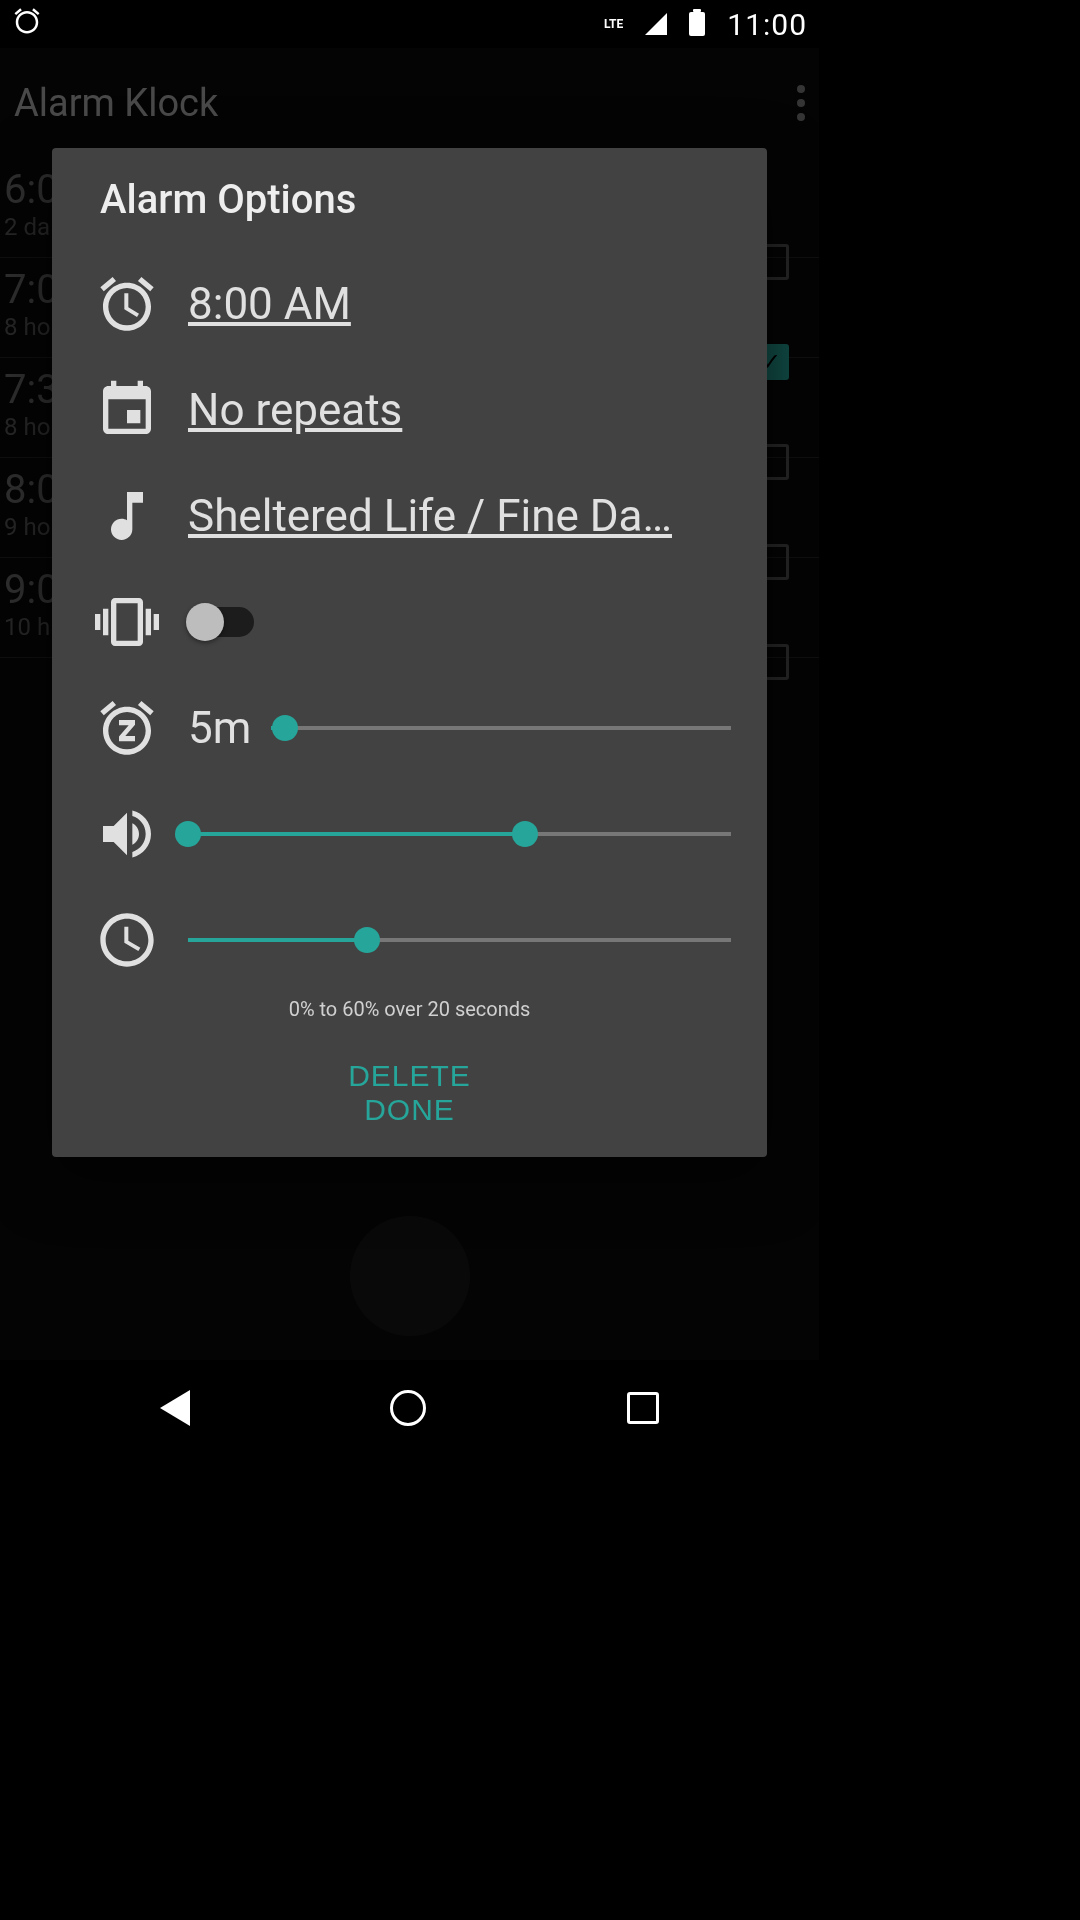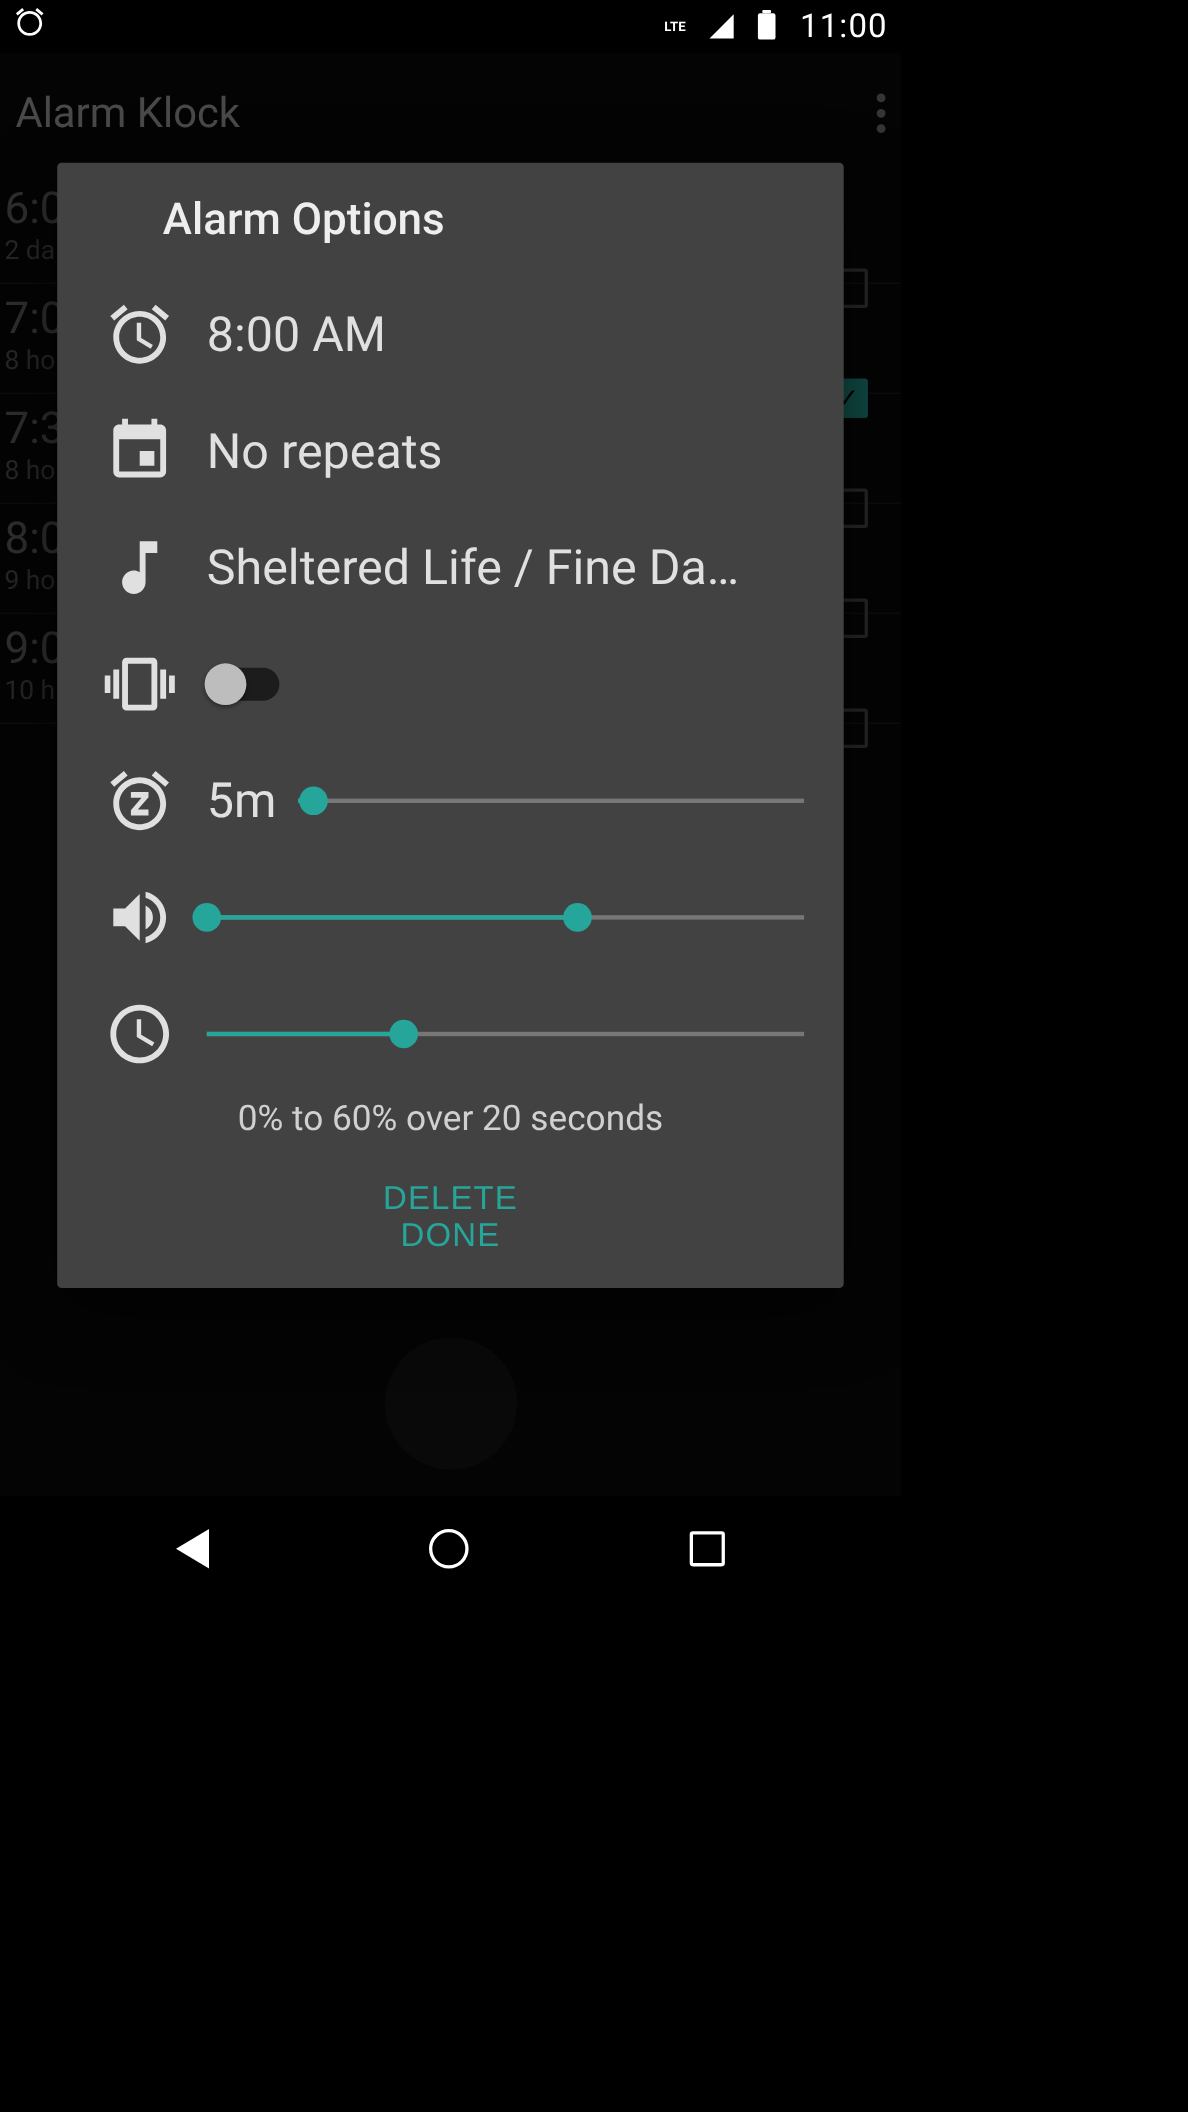--- a/index.html
+++ b/index.html
@@ -36,42 +36,42 @@
     .nav-recent { width: 32px; height: 32px; border: 3px solid #fff; border-radius: 3px; }
     
     
     .fab { position: absolute; bottom: 120px; left: 50%; transform: translateX(-50%); width: 120px; height: 120px; border-radius: 50%; background: #333; opacity: 0.3; }
     
     
     .scrim { position: absolute; top: 48px; left: 0; right: 0; bottom: 96px; background: rgba(0,0,0,0.55); }
     
     
     .dialog { position: absolute; top: 148px; left: 52px; right: 52px; background: #424242; border-radius: 4px; box-shadow: 0 20px 60px rgba(0,0,0,0.6); color: #e0e0e0; padding: 0 0 10px 0; }
-    .dlg-title { font-size: 40px; color: #eee; padding: 28px 48px; font-weight: 500; margin-left: 48px; }
+    .dlg-title { font-size: 40px; color: #eee; padding: 28px 48px; font-weight: 500; }
     .opt-row { display: flex; align-items: center; padding: 14px 36px; min-height: 90px; }
     .opt-icon { width: 78px; height: 78px; display: flex; align-items: center; justify-content: center; flex-shrink: 0; margin-right: 22px; }
     .opt-icon svg { width: 64px; height: 64px; fill: #e0e0e0; }
-    .opt-text { font-size: 44px; color: #e0e0e0; flex: 1; white-space: nowrap; overflow: hidden; text-overflow: ellipsis; }
+    .opt-text { font-size: 44px; color: #e0e0e0; flex: 1; white-space: nowrap; overflow: hidden; text-overflow: ellipsis; text-decoration: underline; }
     
     .label-field { flex: 1; border: none; background: transparent; border-bottom: 2px solid #26a69a; font-size: 44px; color: #e0e0e0; padding: 8px 2px; outline: none; }
     .label-field::placeholder { color: #9e9e9e; }
     
     .switch { width: 66px; height: 30px; background: #1c1c1c; border-radius: 15px; position: relative; }
     .switch::after { content: ''; position: absolute; top: -4px; left: -2px; width: 38px; height: 38px; background: #bdbdbd; border-radius: 50%; box-shadow: 0 2px 4px rgba(0,0,0,0.4); }
     
     .snooze-val { font-size: 44px; color: #e0e0e0; margin-right: 20px; text-align: right; }
     
     .slider-wrap { flex: 1; position: relative; height: 40px; display: flex; align-items: center; }
     .slider-track { position: absolute; left: 0; right: 0; height: 4px; background: #777; top: 50%; transform: translateY(-50%); }
     .slider-fill { position: absolute; left: 0; height: 4px; background: #26a69a; top: 50%; transform: translateY(-50%); }
     .slider-thumb { position: absolute; width: 26px; height: 26px; background: #26a69a; border-radius: 50%; top: 50%; transform: translate(-50%, -50%); }
     
     .fade-row { flex-direction: column; align-items: stretch; }
     .fade-top { display: flex; align-items: center; }
-    .fade-caption { text-align: center; font-size: 32px; color: #d0d0d0; margin-top: 18px; }
+    .fade-caption { text-align: center; font-size: 20px; color: #d0d0d0; margin-top: 18px; }
     
     .dlg-buttons { display: flex; justify-content: space-between; padding: 24px 48px 20px; flex-direction: column; }
     .dlg-btn { background: none; border: none; font-size: 30px; font-weight: 500; color: #26a69a; letter-spacing: 1px; cursor: pointer; text-transform: uppercase; }
   </style>
 </head>
 <body>
 
 <div class="status-bar">
   <div class="status-left">
     <span class="alarm-status-icon">

